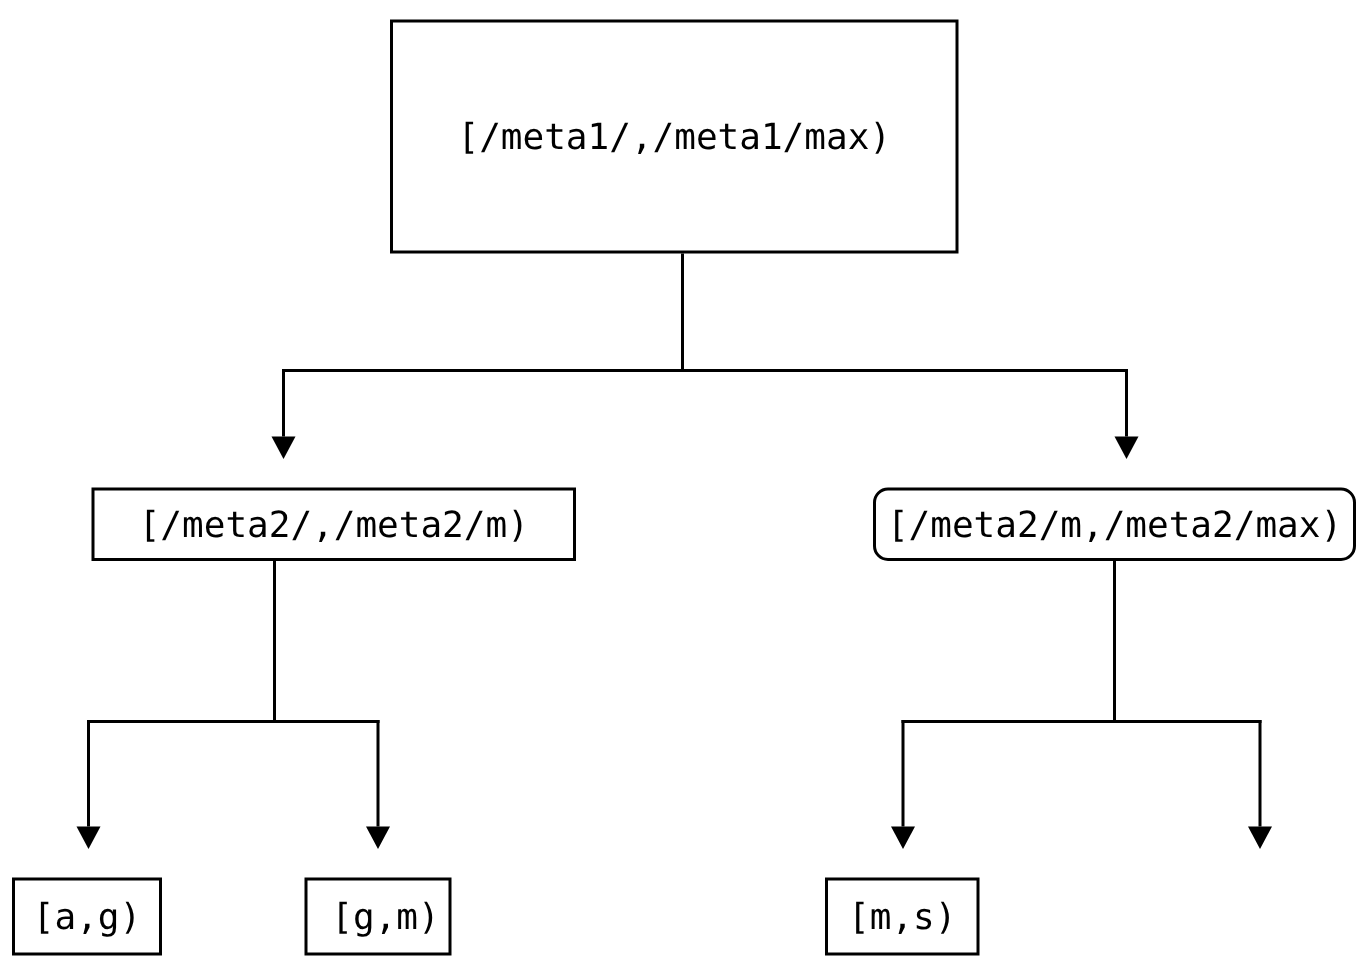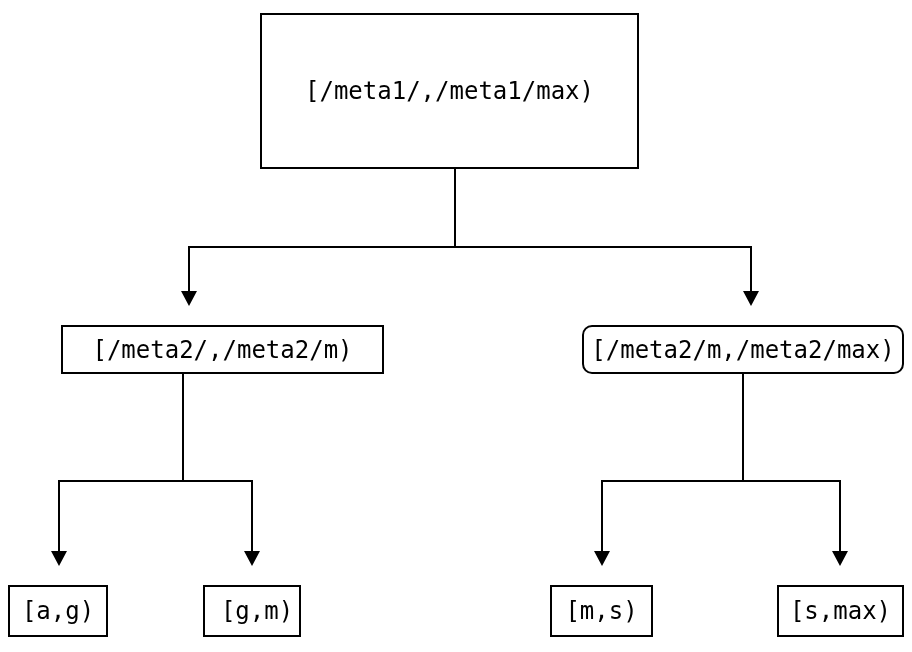--- a/index.html
+++ b/index.html
@@ -84,17 +84,14 @@
 
   <div class="node" style="left:8px; top:585px; width:100px; height:52px;">
     <span>[a,g)</span>
   </div>
   <div class="node" style="left:203px; top:585px; width:98px; height:52px;padding-left:10px;">
     <span>[g,m)</span>
   </div>
   <div class="node" style="left:550px; top:585px; width:103px; height:52px;">
     <span>[m,s)</span>
   </div>
-  <div class="node" style="left:777px; top:585px; width:127px; height:52px;">
-    <span>[s,max)</span>
-  </div>
 
 </div>
 
 </body></html>

